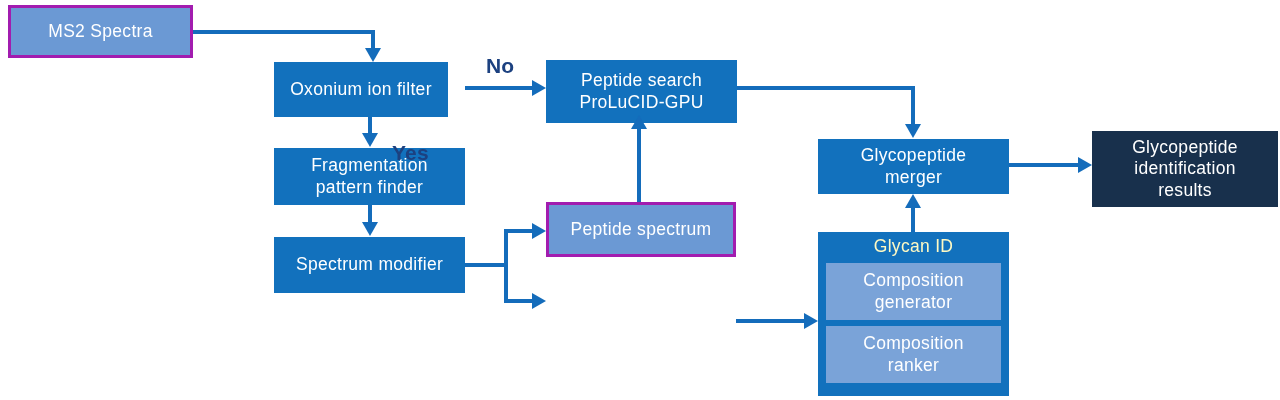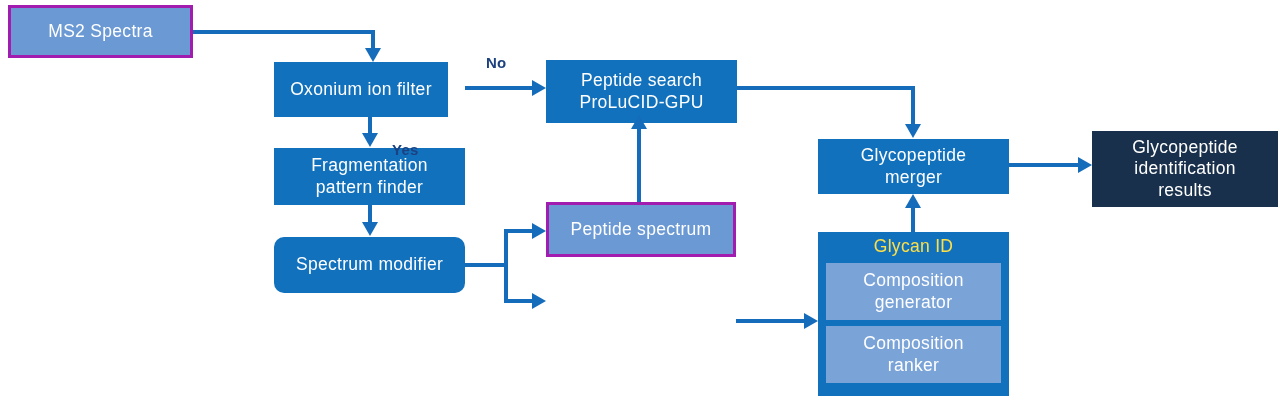--- a/index.html
+++ b/index.html
@@ -25,51 +25,51 @@
     box-sizing: border-box;
   }
   .light { background: #6b99d4; border: 3px solid #a21caf; }
   .blue  { background: #1271bd; }
   .inner { background: #7aa3d8; }
   .navy  { background: #18304c; }
   .container-title {
     position: absolute;
     left: 0; top: 0; width: 100%; height: 28px;
     display: flex; align-items: center; justify-content: center;
-    color: #fde047; font-size: 17.5px; letter-spacing: 0.3px;
+    color: #fef9c3; font-size: 17.5px; letter-spacing: 0.3px;
   }
   .line { position: absolute; background: #146cbb; }
   .ah { position: absolute; width: 0; height: 0; }
   .ah-down  { border-left: 8px solid transparent; border-right: 8px solid transparent; border-top: 14px solid #146cbb; }
   .ah-up    { border-left: 8px solid transparent; border-right: 8px solid transparent; border-bottom: 14px solid #146cbb; }
   .ah-right { border-top: 8px solid transparent; border-bottom: 8px solid transparent; border-left: 14px solid #146cbb; }
   .elabel {
     position: absolute;
     color: #1c4180;
     font-weight: bold;
-    font-size: 15px;
+    font-size: 21px;
     letter-spacing: 0.2px;
   }
 </style>
 </head>
 <body>
 
 <div class="canvas">
 
   <div class="box light" style="left:8px; top:5px; width:185px; height:53px;">MS2 Spectra</div>
 
   <div class="box blue" style="left:274px; top:62px; width:174px; height:55px;">Oxonium ion filter</div>
 
   <div class="box blue" style="left:546px; top:60px; width:191px; height:63px;">Peptide search
 ProLuCID-GPU</div>
 
   <div class="box blue" style="left:274px; top:148px; width:191px; height:57px;">Fragmentation
 pattern finder</div>
 
-  <div class="box blue" style="left:274px; top:237px; width:191px; height:56px;border-radius:10px;">Spectrum modifier</div>
+  <div class="box blue" style="left:274px; top:237px; width:191px; height:56px;">Spectrum modifier</div>
 
   <div class="box light" style="left:546px; top:202px; width:190px; height:55px;">Peptide spectrum</div>
 
 
   <div class="box blue" style="left:818px; top:139px; width:191px; height:55px;">Glycopeptide
 merger</div>
 
   <div class="blue" style="position:absolute; left:818px; top:232px; width:191px; height:164px;">
     <div class="container-title">Glycan ID</div>
     <div class="box inner" style="left:8px; top:31px; width:175px; height:57px;">Composition

